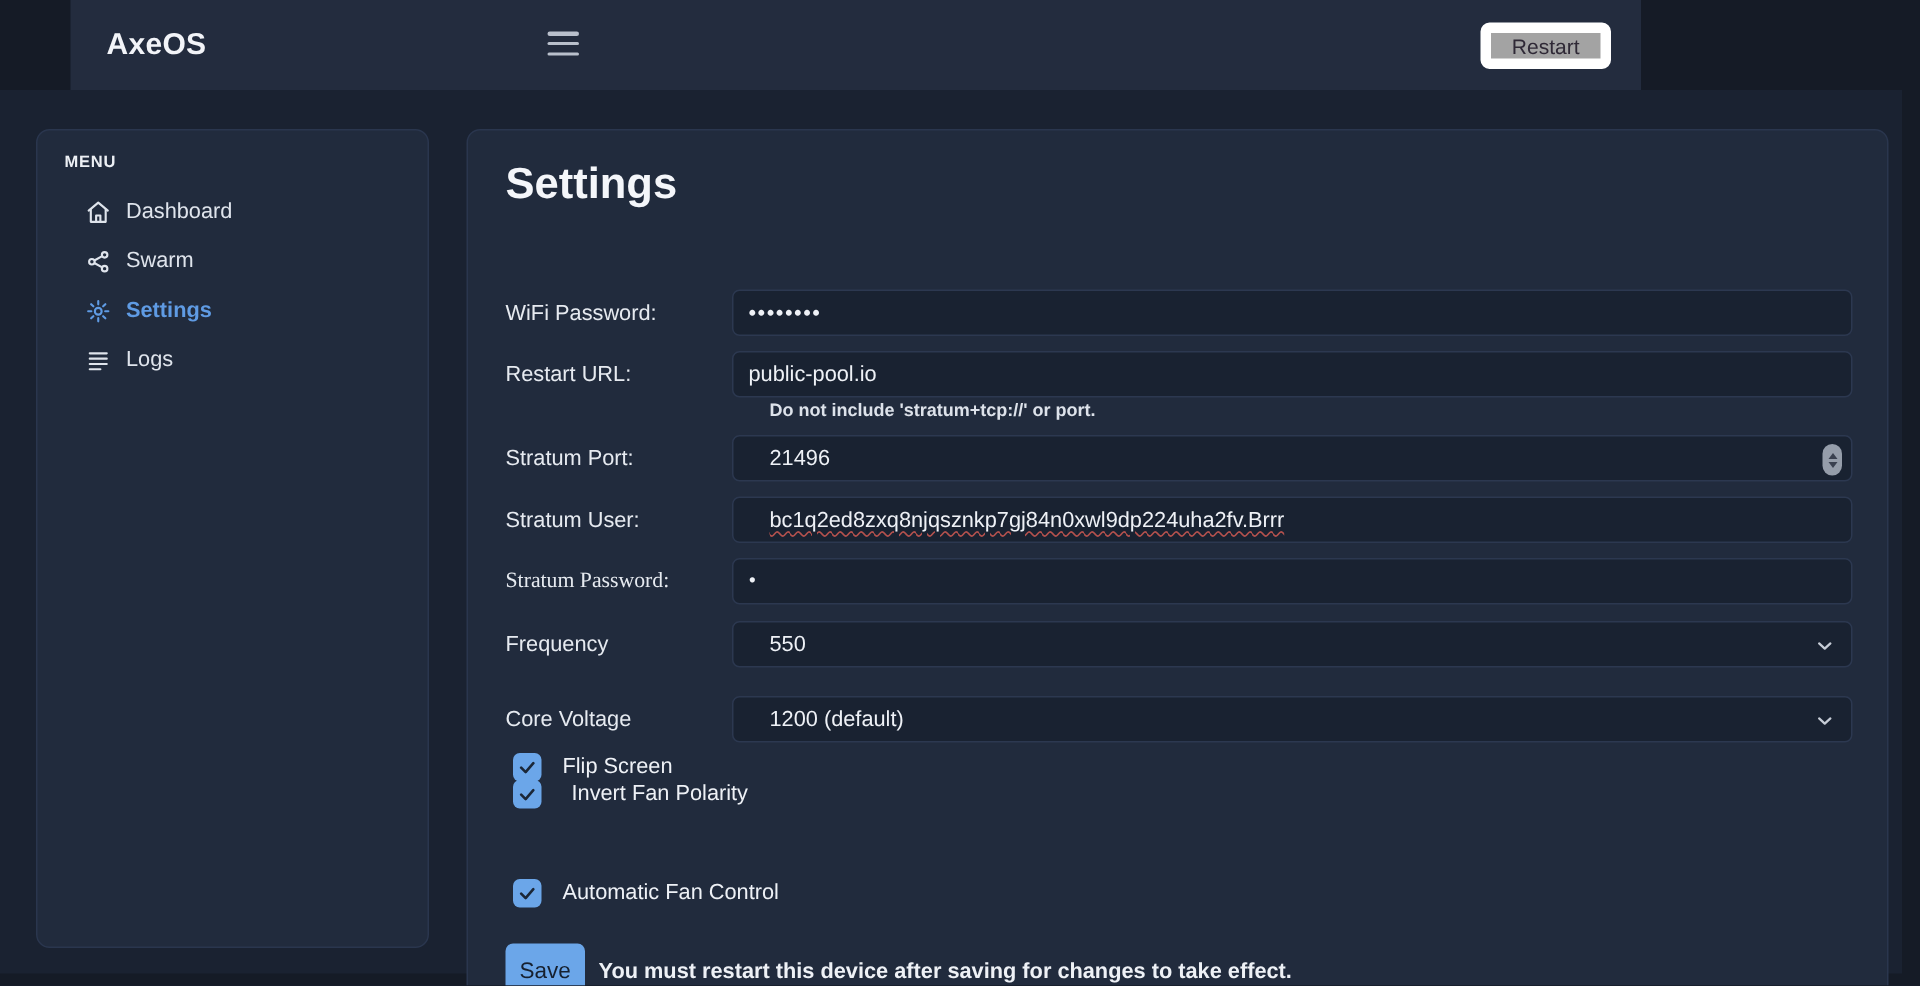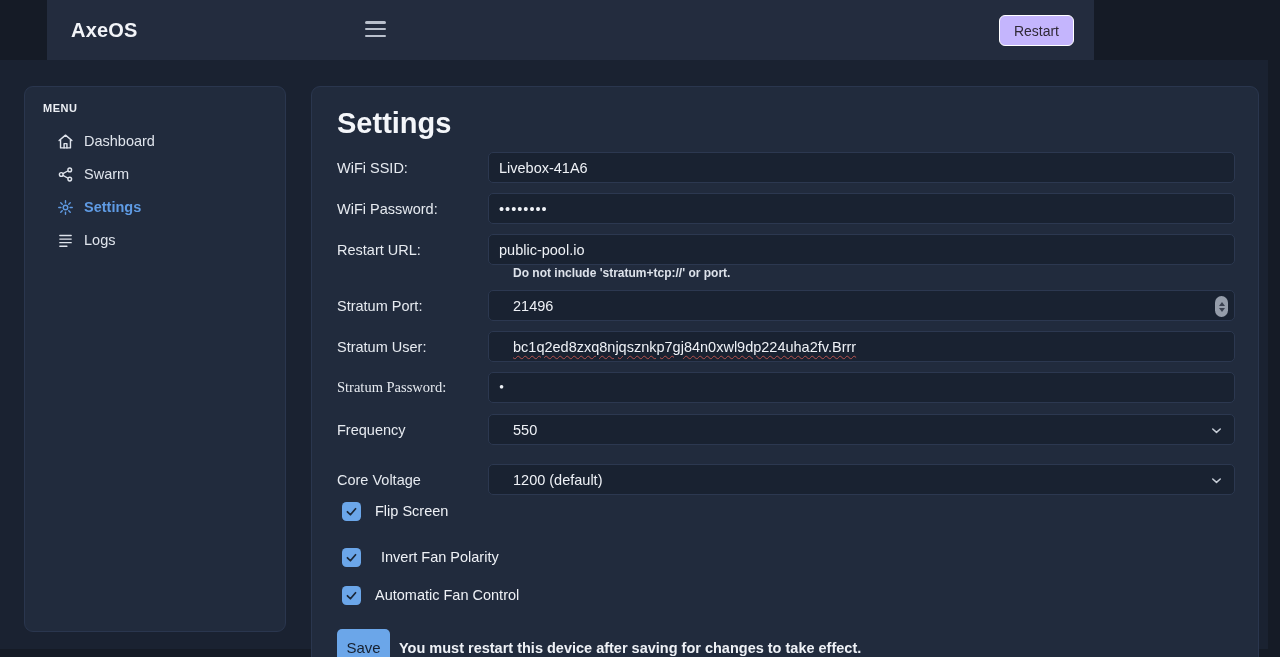--- a/index.html
+++ b/index.html
@@ -13,21 +13,21 @@
   
   .header {
     position:absolute; top:0; left:0; width:1047px; height:60px;
     background:#232c3e; display:flex; align-items:center;margin-left:47px;
   }
   .brand { position:absolute; left:24px; font-size:20px; font-weight:600; color:#f2f4f8; letter-spacing:.2px; }
   .hamburger { position:absolute; left:318px; top:21px; width:21px; height:17px; cursor:pointer; }
   .hamburger span { display:block; height:2.6px; background:#b9c0cc; border-radius:2px; margin-bottom:4.2px; }
   .restart-btn {
     position:absolute; right:20px; top:15px; height:31px; padding:0 14px;
-    background:#c4b5fd; border:1px solid #ffffff; border-radius:6px;
+    background:#a3a3a3; border:7px solid #ffffff; border-radius:6px;
     color:#2f2936; font-size:14px; font-weight:500; font-family:inherit; cursor:pointer;
   }
   
   .page { position:absolute; top:60px; left:0; width:1268px; height:589px; background:#1a2231; overflow:visible; }
   
   .sidebar {
     position:absolute; left:24px; top:26px; width:262px; height:546px;
     background:#212b3d; border:1px solid #2a364e; border-radius:9px;
   }
   .menu-label { position:absolute; left:18px; top:15px; font-size:11px; font-weight:700; letter-spacing:.5px; color:#eceff4; }
@@ -63,21 +63,21 @@
     background:#959daa; border-radius:7px; display:flex; flex-direction:column;
     align-items:center; justify-content:center; gap:2px; cursor:pointer;
   }
   .spinner i { display:block; width:0; height:0; border-left:3.5px solid transparent; border-right:3.5px solid transparent; }
   .spinner .up { border-bottom:4px solid #3a4150; }
   .spinner .dn { border-top:4px solid #3a4150; }
   .fselect { cursor:pointer;padding-left:24px; }
   .chev { position:absolute; right:10px; top:8px; width:15px; height:15px; }
   
   .cbrow { position:absolute; left:30px; display:flex; align-items:center; gap:14px; height:20px; cursor:pointer; }
-  .c0 { top:414px; } .c1 { top:460px;gap:20px; } .c2 { top:498px; }
+  .c0 { top:414px; } .c1 { top:432px;gap:20px; } .c2 { top:498px; }
   .cbox {
     width:19px; height:19px; background:#6ba6e9; border-radius:4.5px;
     display:flex; align-items:center; justify-content:center; flex:none;
   }
   .cblabel { font-size:14.5px; color:#eef1f6; }
   
   .save-row { position:absolute; left:25px; top:542px; display:flex; align-items:center; gap:9px; }
   .save-btn {
     width:53px; height:37px; background:#6ba6e9; border:none; border-radius:5px;
     color:#16202f; font-size:15px; font-family:inherit; cursor:pointer;
@@ -135,24 +135,20 @@
         <svg viewBox="0 0 24 24" fill="none" stroke="#dfe4ec" stroke-width="2" stroke-linecap="round">
           <path d="M4 5h16M4 10h16M4 15h16M4 20h10"></path>
         </svg>
         <span>Logs</span>
       </div>
     </nav>
 
     <section class="card">
       <h1 class="card-title">Settings</h1>
 
-      <div class="frow r0">
-        <div class="flabel">WiFi SSID:</div>
-        <input class="finput" type="text" spellcheck="false" value="Livebox-41A6" style="">
-      </div>
 
       <div class="frow r1">
         <div class="flabel">WiFi Password:</div>
         <input class="finput pw" type="text" spellcheck="false" value="••••••••" style="">
       </div>
 
       <div class="frow r2">
         <div class="flabel">Restart URL:</div>
         <input class="finput" type="text" spellcheck="false" value="public-pool.io" style="">
       </div>

